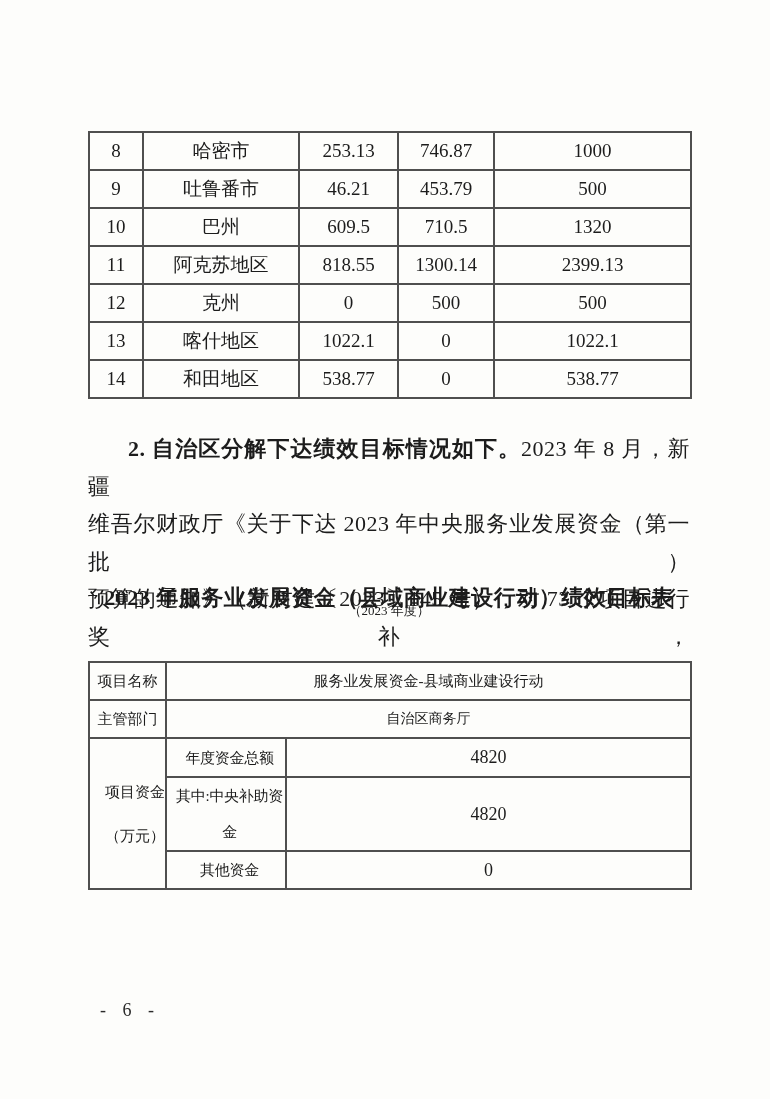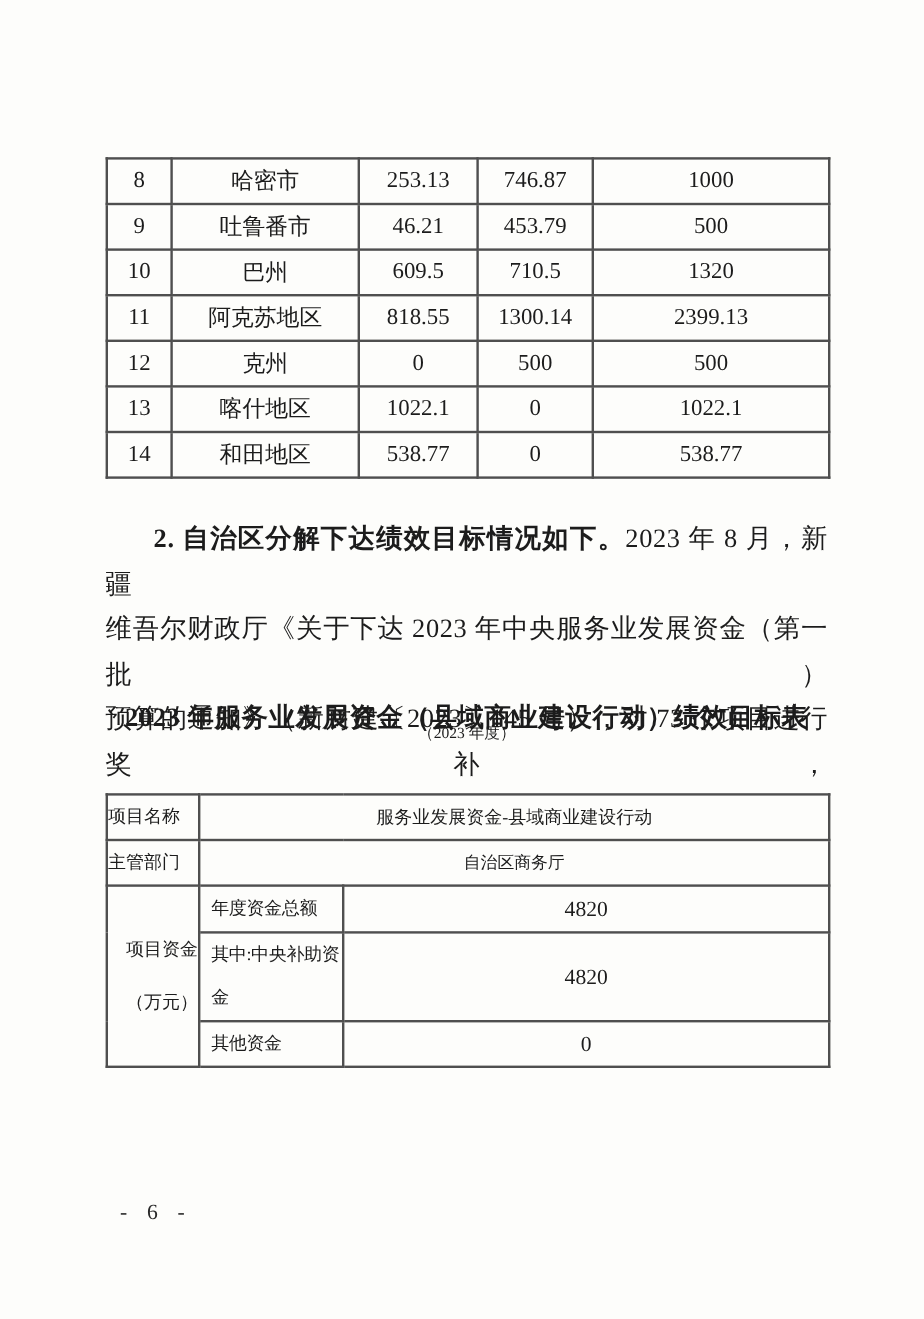--- a/index.html
+++ b/index.html
@@ -91,26 +91,26 @@
     table-layout: fixed;
   }
   .goal-table td {
     border: 2px solid #4f4f4f;
     vertical-align: middle;
     padding: 0;
     overflow: hidden;
   }
   .goal-table .lbl {
     font-size: 15px;
-    text-align: left;
+    text-align: center;
     line-height: 36px;
   }
   .goal-table .sub-lbl {
     font-size: 15px;
-    text-align: left;
+    text-align: center;
     padding-left: 9px;
     padding-right: 2px;
     line-height: 36px;
     letter-spacing: -0.3px;
   }
   .goal-table .val {
     font-size: 18px;
     text-align: center;
   }
   .goal-table .group-lbl {

